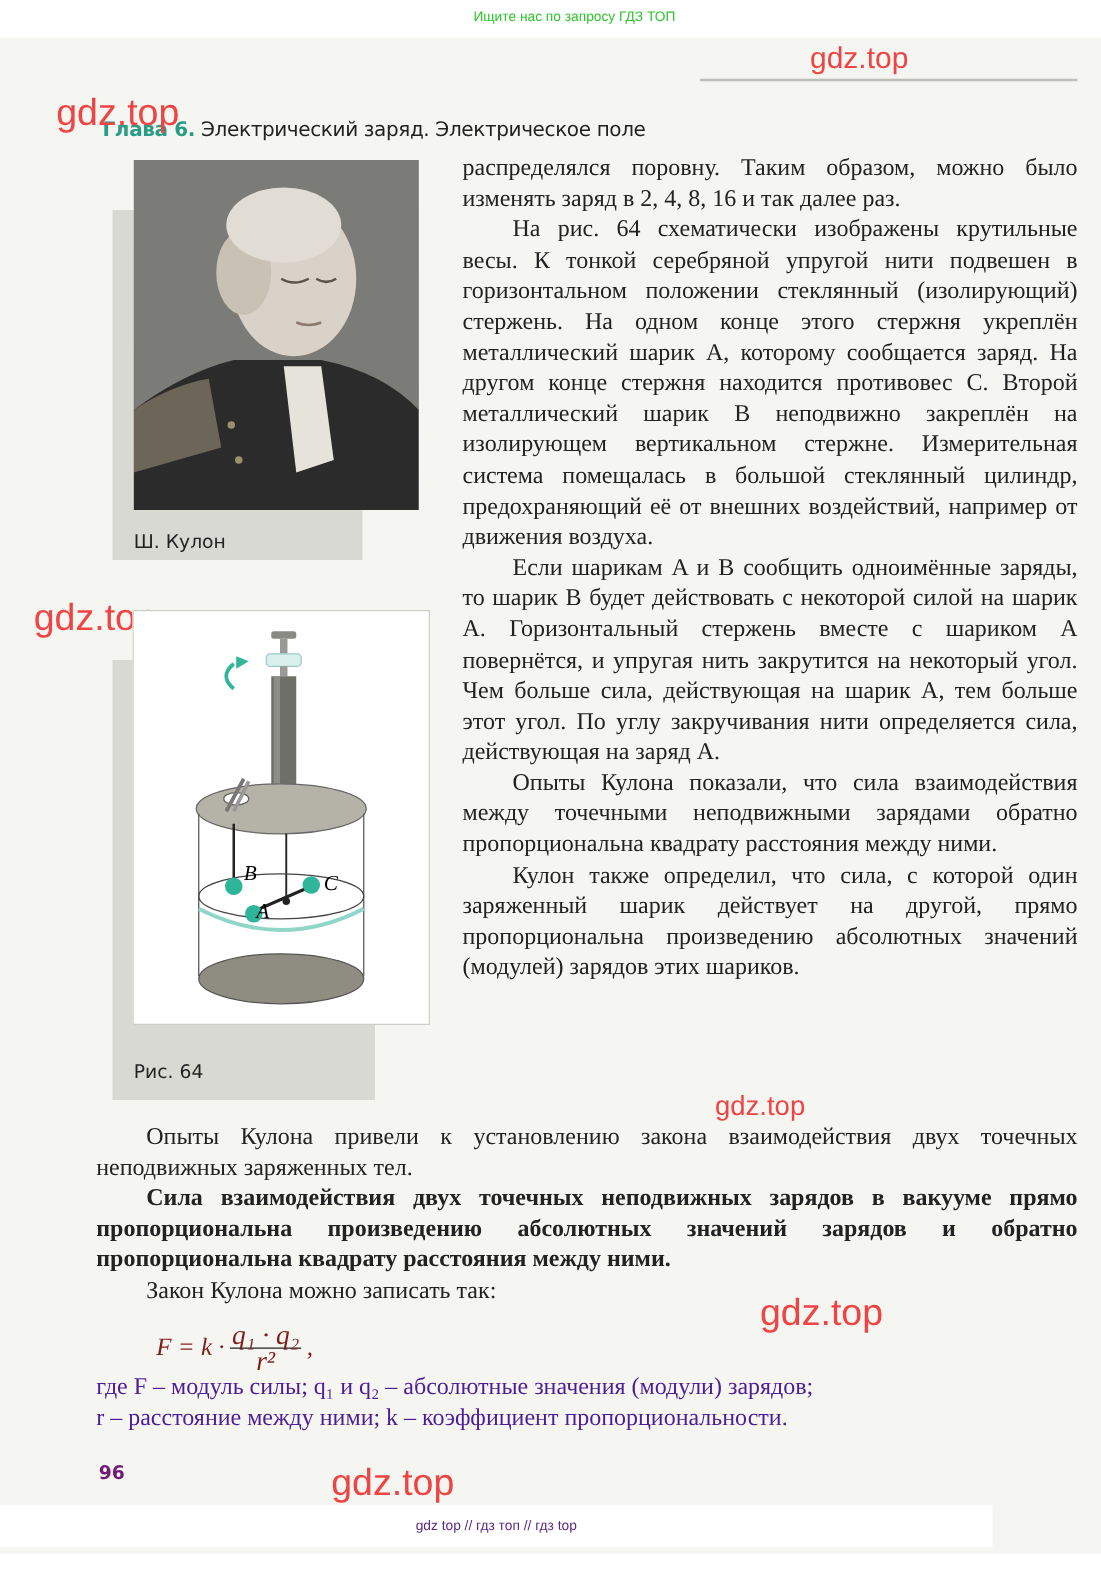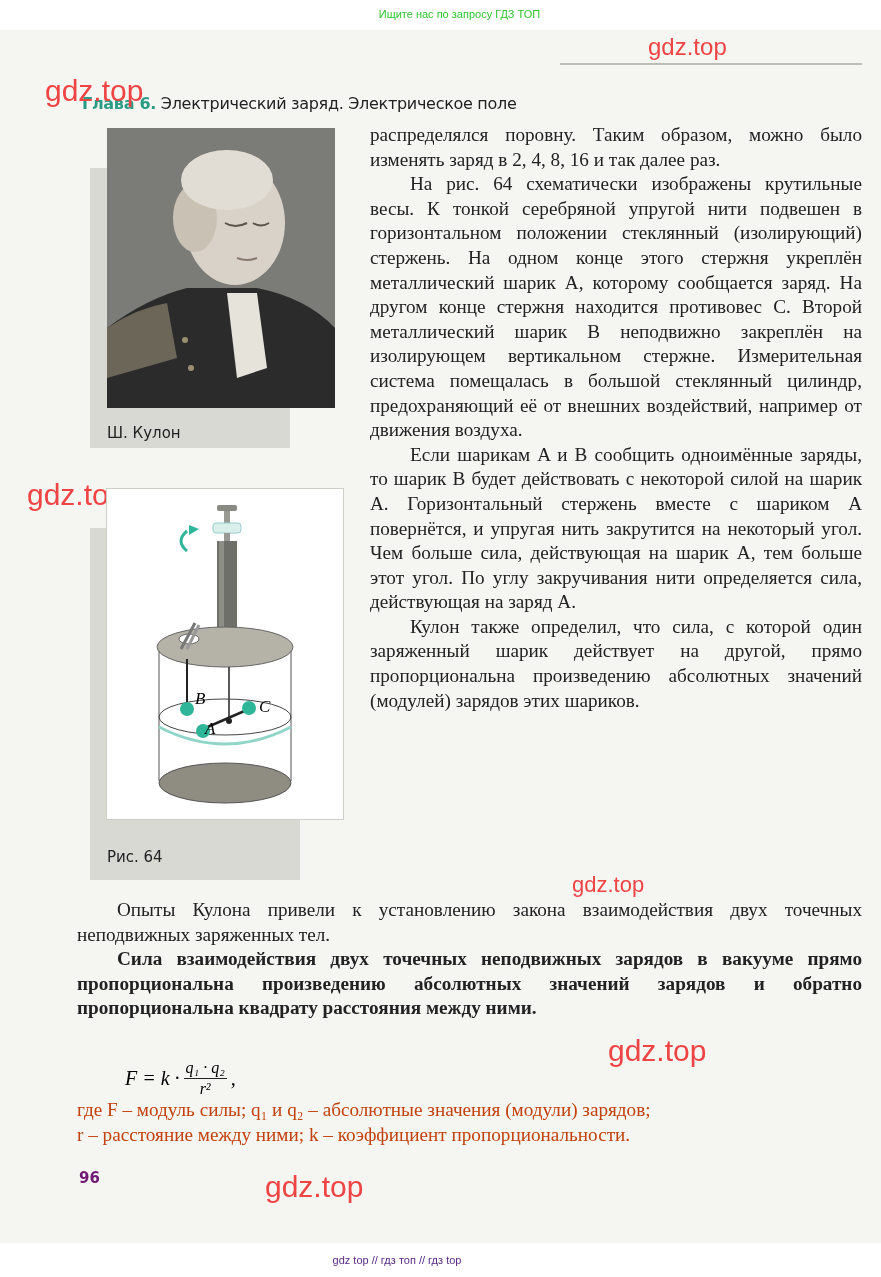--- a/index.html
+++ b/index.html
@@ -13,21 +13,21 @@
     background: #ffffff; text-align: center;
     font-family: "Liberation Sans", sans-serif; font-size: 11px; color: #2ec42e;
     line-height: 28px;
     padding-left: 19px;
   }
   .page {
     position: absolute; left: 0; top: 30px; width: 881px; height: 1213px;
     background: #f5f5f2;
   }
   .bottom-banner {
-    position: absolute; left: 0; top: 1243px; width: 794px; height: 34px;
+    position: absolute; left: 0; top: 1204px; width: 794px; height: 34px;
     background: #ffffff; text-align: center;
     font-family: "Liberation Sans", sans-serif; font-size: 11px; color: #5a2a86;
     line-height: 34px;
   }
   .chapter-header {
     position: absolute; left: 82px; top: 47px;
     font-family: "DejaVu Sans", sans-serif; font-size: 16px; color: #222;
     white-space: nowrap; letter-spacing: -0.3px; margin-top: 47px;
   }
   .chapter-header .chap-num { color: #2a9c86; font-weight: bold; }
@@ -75,28 +75,28 @@
   .col-text p { margin: 0; }
   .indent { text-indent: 40px; }
   .full-text {
     position: absolute; left: 120px; top: 898px; width: 742px;
     font-size: 19.2px; line-height: 24.6px; color: #222; text-align: justify;
   }
   .full-text p { margin: 0; }
   .bold { font-weight: bold; }
   .formula {
     position: absolute; left: 125px; top: 1058px;
-    font-size: 20px; font-style: italic; color: #000000;
+    font-size: 20px; font-style: italic; color: #7f1d1d;
     display: flex; align-items: center; gap: 4px;
   }
-  .frac { display: inline-flex; flex-direction: column; align-items: center; font-size: 16px; line-height: 20px; }
+  .frac { display: inline-flex; flex-direction: column; align-items: center; font-size: 22px; line-height: 20px; }
   .frac .num { border-bottom: 1px solid #222; padding: 0 2px; }
   .formula-after {
     position: absolute; left: 77px; top: 1098px; width: 785px;
-    font-size: 19.2px; line-height: 24.6px; color: #c2410c; text-align: justify;
+    font-size: 19.2px; line-height: 24.6px; color: #4c1d95; text-align: justify;
   }
   .formula-after p { margin: 0; }
   .page-num {
     position: absolute; left: 79px; top: 1169px;
     font-family: "DejaVu Sans", sans-serif; font-weight: bold; font-size: 15px; color: #701a75;
   }
 </style>
 </head>
 <body>
 
@@ -175,26 +175,28 @@
   <span style="position:absolute;left:88px;top:200px;font-family:'Liberation Serif',serif;font-style:italic;font-size:17px;">B</span>
   <span style="position:absolute;left:98px;top:230px;font-family:'Liberation Serif',serif;font-style:italic;font-size:17px;">A</span>
   <span style="position:absolute;left:152px;top:208px;font-family:'Liberation Serif',serif;font-style:italic;font-size:17px;">C</span>
 </div>
 <div class="caption-fig">Рис. 64</div>
 
 <div class="col-text">
   <p>распределялся поровну. Таким образом, можно было изменять заряд в 2, 4, 8, 16 и так далее раз.</p>
   <p class="indent">На рис. 64 схематически изображены крутильные весы. К тонкой серебряной упругой нити подвешен в горизонтальном положении стеклянный (изолирующий) стержень. На одном конце этого стержня укреплён металлический шарик A, которому сообщается заряд. На другом конце стержня находится противовес C. Второй металлический шарик B неподвижно закреплён на изолирующем вертикальном стержне. Измерительная система помещалась в большой стеклянный цилиндр, предохраняющий её от внешних воздействий, например от движения воздуха.</p>
   <p class="indent">Если шарикам A и B сообщить одноимённые заряды, то шарик B будет действовать с некоторой силой на шарик A. Горизонтальный стержень вместе с шариком A повернётся, и упругая нить закрутится на некоторый угол. Чем больше сила, действующая на шарик A, тем больше этот угол. По углу закручивания нити определяется сила, действующая на заряд A.</p>
+  <p class="indent">Опыты Кулона показали, что сила взаимодействия между точечными неподвижными зарядами обратно пропорциональна квадрату расстояния между ними.</p>
   <p class="indent">Кулон также определил, что сила, с которой один заряженный шарик действует на другой, прямо пропорциональна произведению абсолютных значений (модулей) зарядов этих шариков.</p>
 </div>
 
 <div class="full-text" style="left:77px;width:785px;">
   <p class="indent">Опыты Кулона привели к установлению закона взаимодействия двух точечных неподвижных заряженных тел.</p>
   <p class="indent bold">Сила взаимодействия двух точечных неподвижных зарядов в вакууме прямо пропорциональна произведению абсолютных значений зарядов и обратно пропорциональна квадрату расстояния между ними.</p>
+  <p class="indent">Закон Кулона можно записать так:</p>
 </div>
 
 <div class="formula">
   <span>F = k ·</span>
   <span class="frac">
     <span class="num">q₁ · q₂</span>
     <span>r²</span>
   </span>
   <span>,</span>
 </div>

